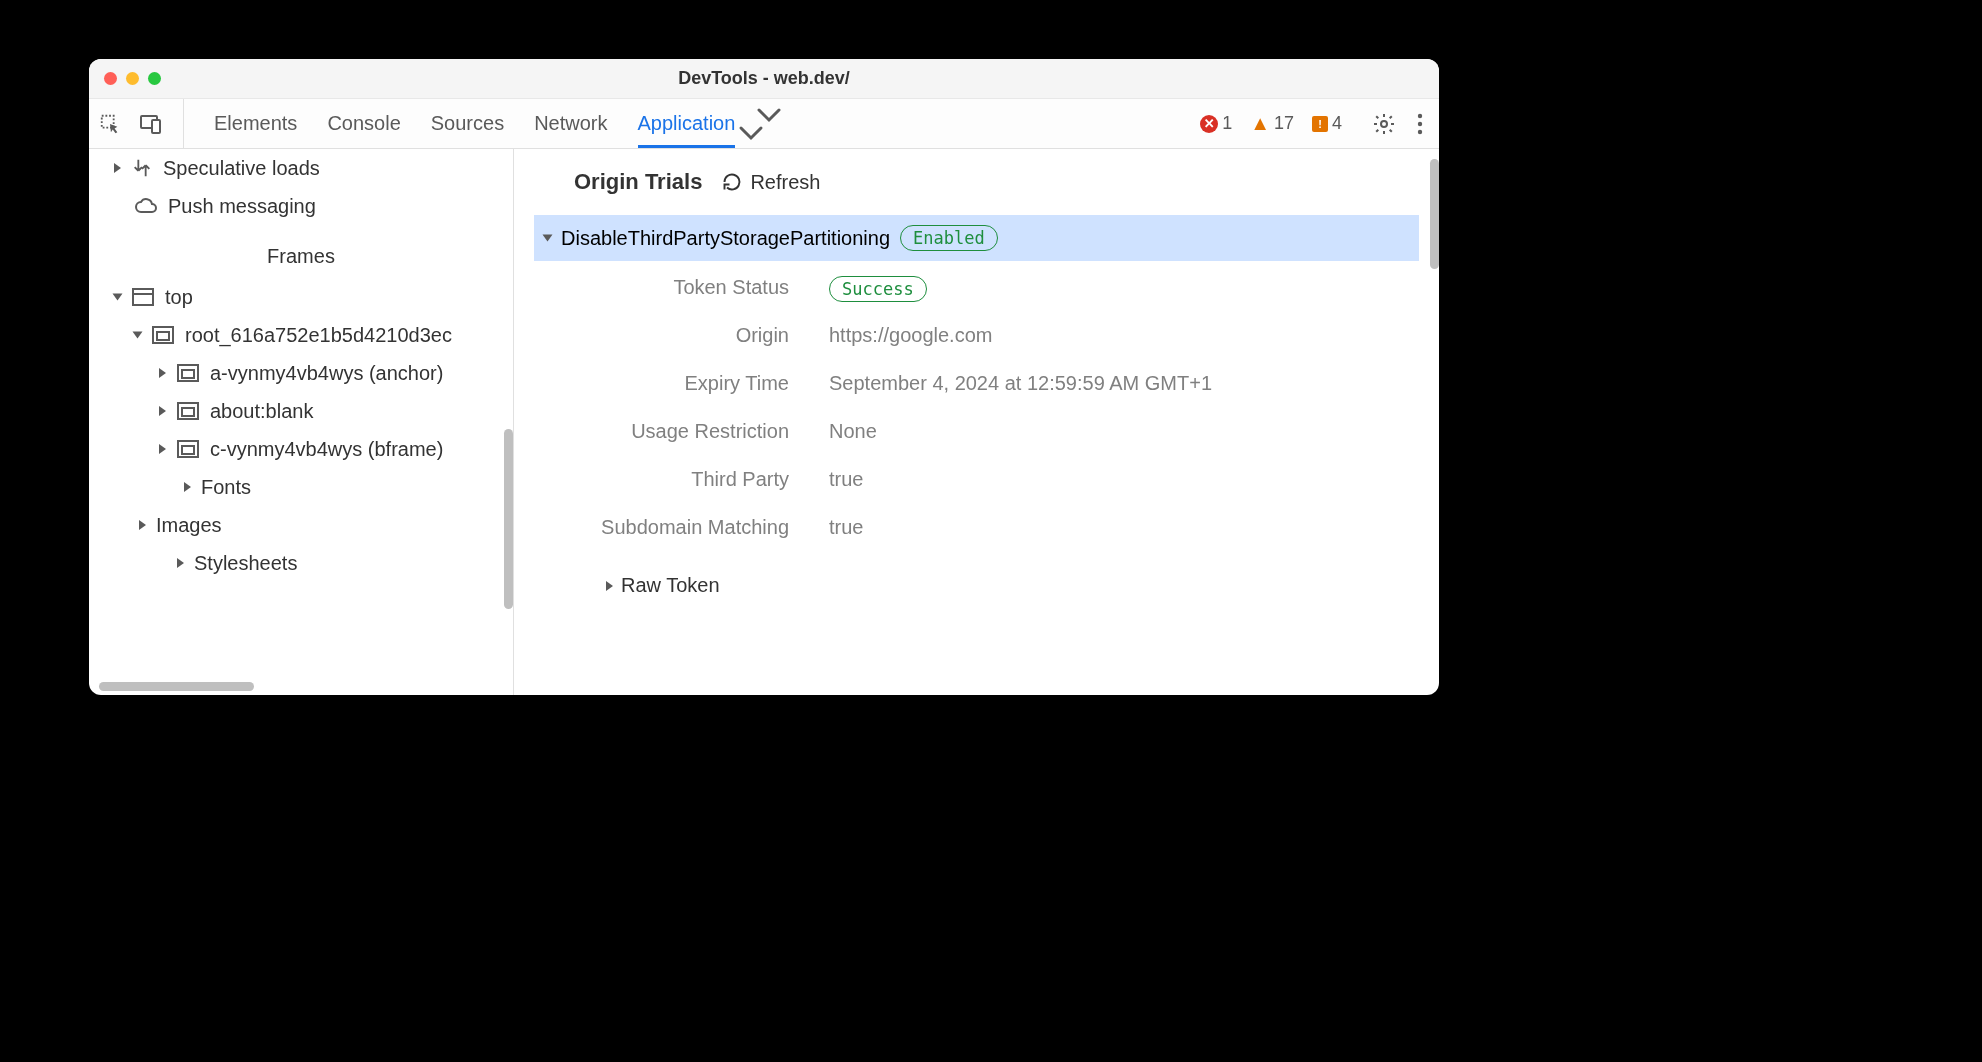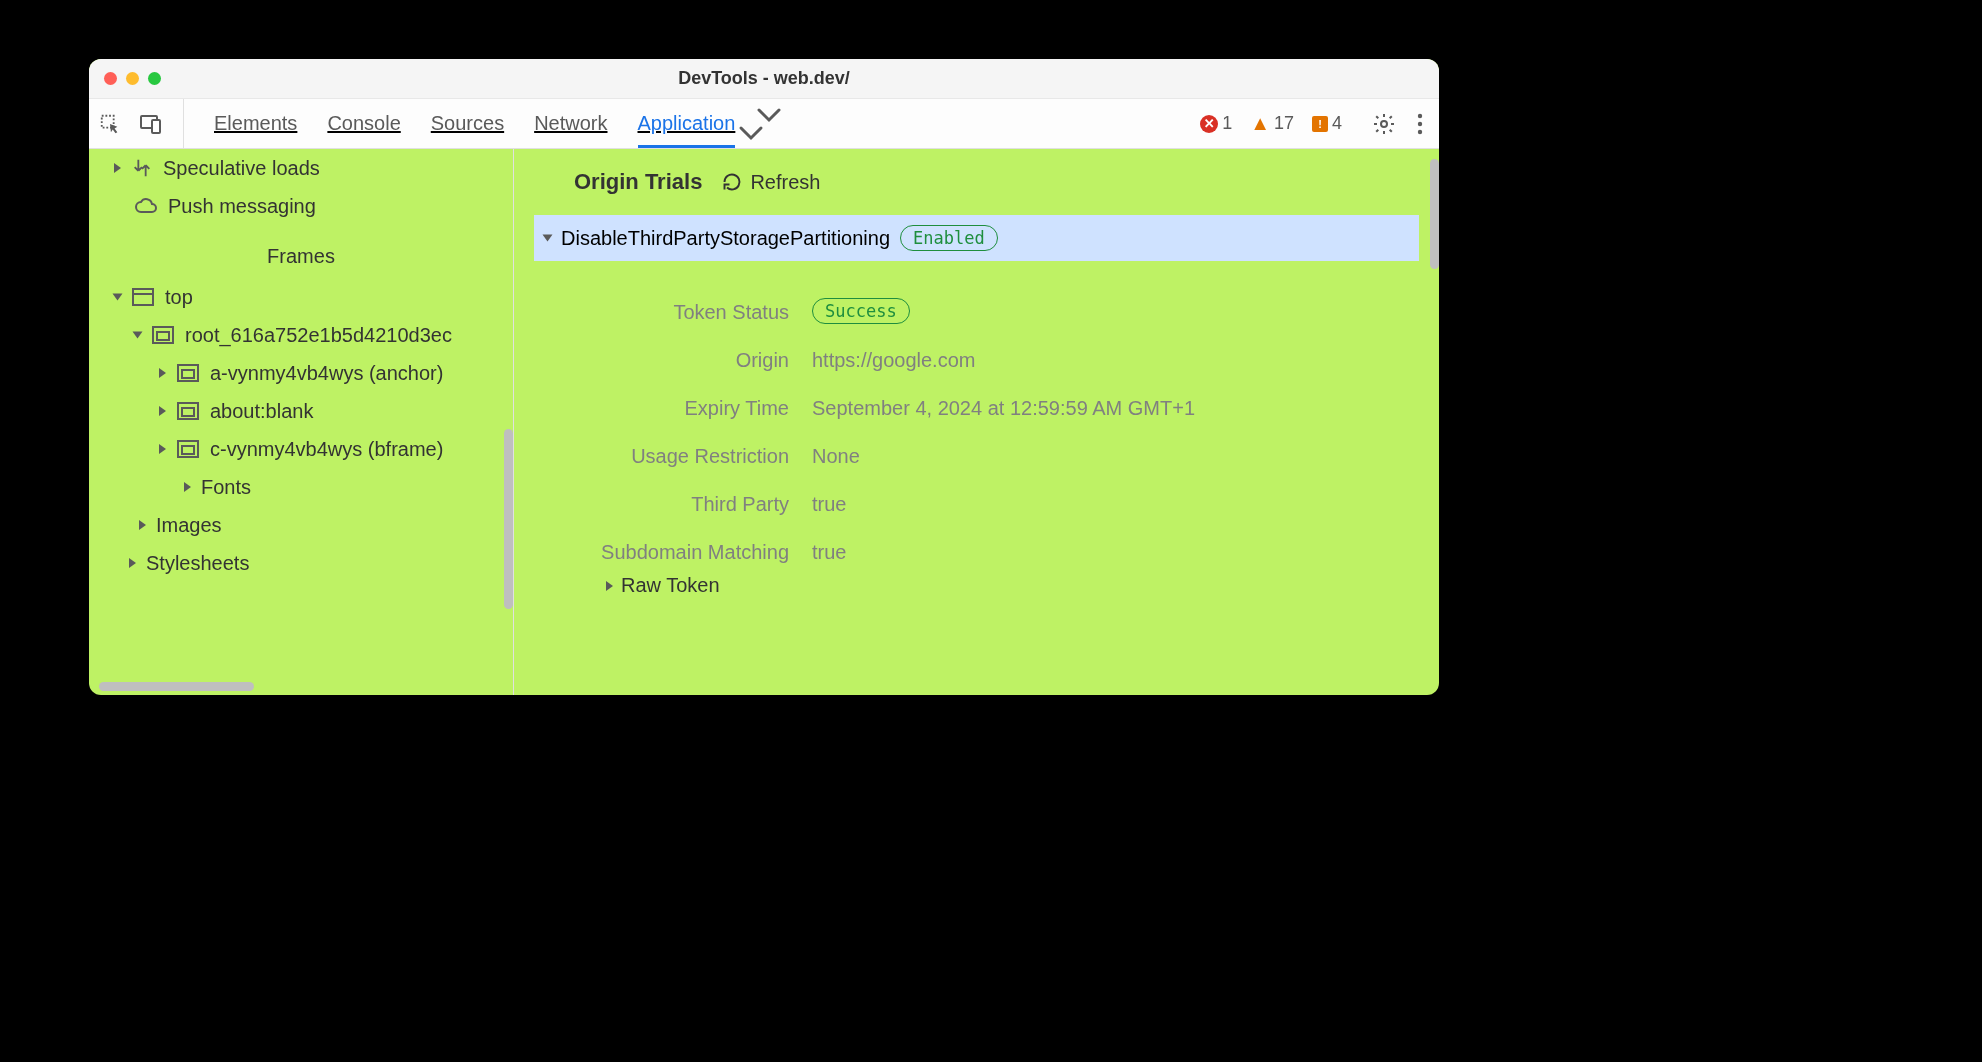--- a/index.html
+++ b/index.html
@@ -9,21 +9,21 @@
     width: 1982px;
     height: 1062px;
     position: relative;
   }
   .window {
     position: absolute;
     top: 59px;
     left: 89px;
     width: 1350px;
     height: 636px;
-    background: #bef264;
+    background: #ffffff;
     border-radius: 12px;
     box-shadow: 0 20px 60px rgba(0,0,0,0.5);
     overflow: hidden;
     display: flex;
     flex-direction: column;
   }
   .titlebar {
     height: 40px;
     background: #f5f5f5;
     display: flex;
@@ -70,21 +70,20 @@
     display: flex;
     align-items: center;
     cursor: pointer;
   }
   .tabs {
     display: flex;
     gap: 30px;
     margin-left: 30px;
     height: 100%;
     align-items: center;
-    text-decoration: underline;
   }
   .tab {
     font-size: 20px;
     color: #5a5a5a;
     cursor: pointer;
     height: 100%;
     display: flex;
     align-items: center;
     border-bottom: 3px solid transparent;
     padding-top: 3px;
@@ -210,22 +209,22 @@
     padding: 2px 12px;
     font-family: ui-monospace, Menlo, monospace;
     font-size: 17px;
   }
   .details {
     margin-top: 15px;
     padding: 0 20px;
   }
   .detail-row {
     display: flex;
-    align-items: flex-end;
-    gap: 23px;
+    align-items: flex-start;
+    gap: 40px;
     min-height: 48px;
     font-size: 20px;
   }
   .detail-label {
     width: 255px;
     text-align: right;
     color: #808080;
   }
   .detail-value { color: #808080; }
   .raw-token-row {
@@ -403,21 +402,21 @@
         </div>
 
         <div class="tree-row ind-3" style="padding-left:95px">
           <span class="disclosure"></span>
           <span>Fonts</span>
         </div>
         <div class="tree-row ind-3" style="padding-left:50px">
           <span class="disclosure"></span>
           <span>Images</span>
         </div>
-        <div class="tree-row ind-3" style="padding-left:40px">
+        <div class="tree-row ind-3" style="padding-left:88px">
           <span class="disclosure"></span>
           <span>Stylesheets</span>
         </div>
 
       </div>
       <div class="side-scrollbar"></div>
       <div class="hscroll"></div>
     </div>
 
     <div class="content">

